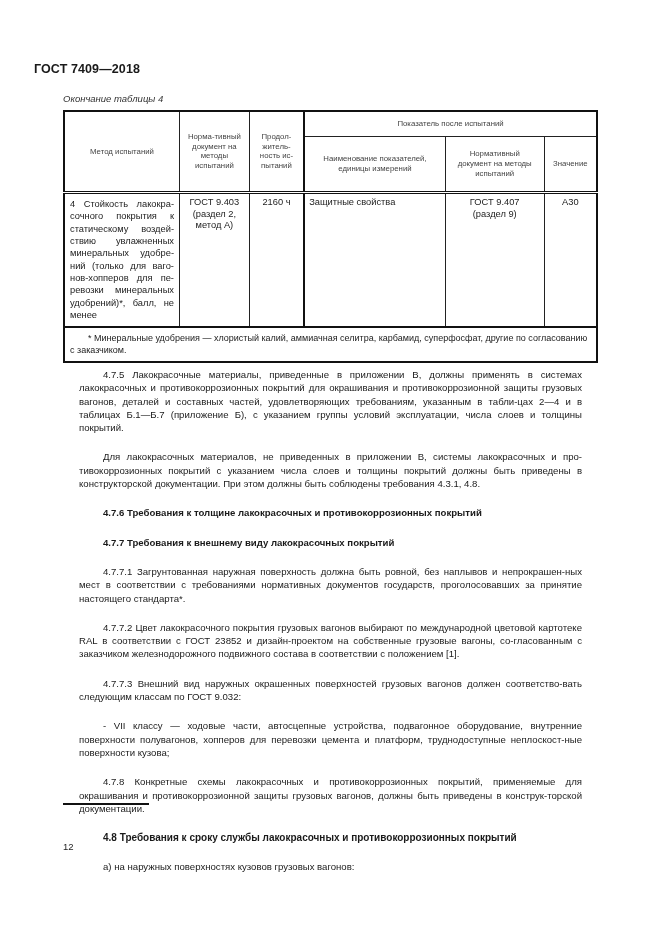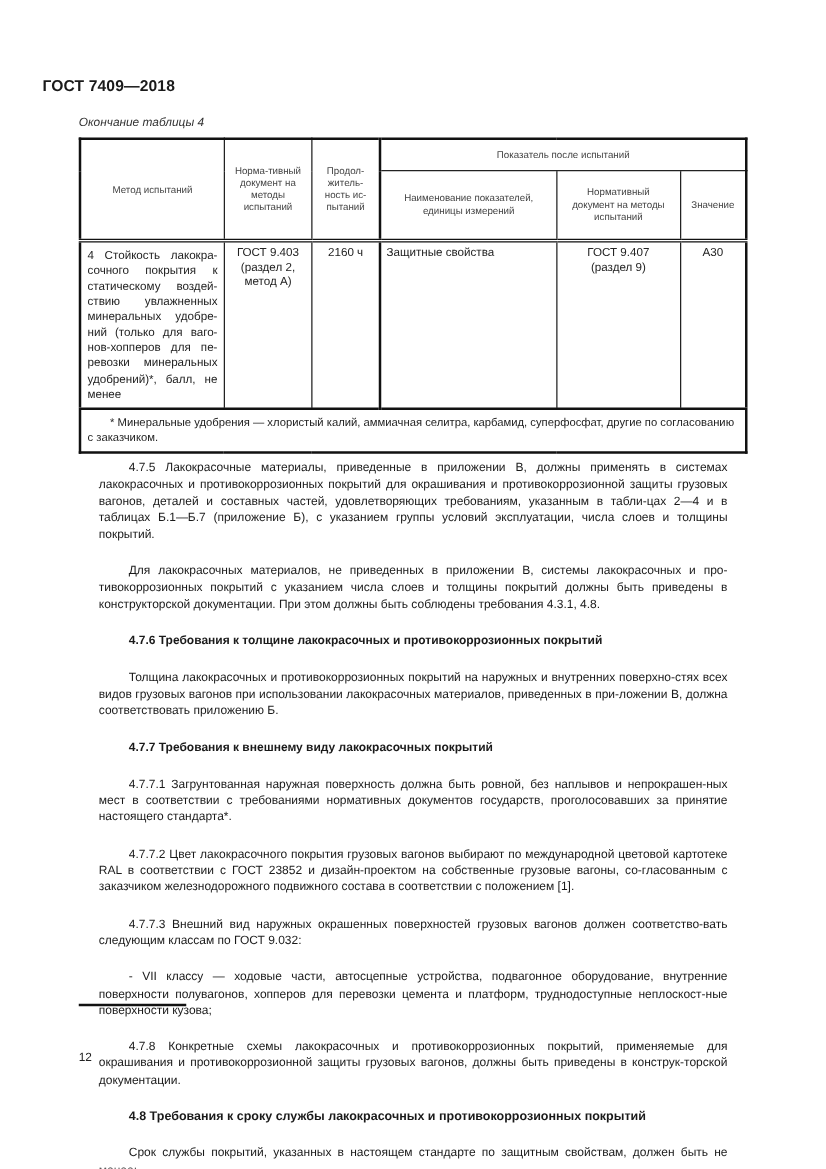--- a/index.html
+++ b/index.html
@@ -77,28 +77,26 @@
       <tr class="note">
         <td colspan="6"><span class="ind"></span><span>* Минеральные удобрения — хлористый калий, аммиачная селитра, карбамид, суперфосфат, другие по согласованию с заказчиком.</span></td>
       </tr>
     </tbody>
   </table>
 
   <div class="body-text">
     <p>4.7.5 Лакокрасочные материалы, приведенные в приложении В, должны применять в системах лакокрасочных и противокоррозионных покрытий для окрашивания и противокоррозионной защиты грузовых вагонов, деталей и составных частей, удовлетворяющих требованиям, указанным в табли-цах 2—4 и в таблицах Б.1—Б.7 (приложение Б), с указанием группы условий эксплуатации, числа слоев и толщины покрытий.</p>
     <p>Для лакокрасочных материалов, не приведенных в приложении В, системы лакокрасочных и про-тивокоррозионных покрытий с указанием числа слоев и толщины покрытий должны быть приведены в конструкторской документации. При этом должны быть соблюдены требования 4.3.1, 4.8.</p>
     <p class="bold">4.7.6 Требования к толщине лакокрасочных и противокоррозионных покрытий</p>
-    <p>Толщина лакокрасочных и противокоррозионных покрытий на наружных и внутренних поверхно-стях всех видов грузовых вагонов при использовании лакокрасочных материалов, приведенных в при-ложении В, должна соответствовать приложению Б.</p>
     <p class="bold">4.7.7 Требования к внешнему виду лакокрасочных покрытий</p>
     <p>4.7.7.1 Загрунтованная наружная поверхность должна быть ровной, без наплывов и непрокрашен-ных мест в соответствии с требованиями нормативных документов государств, проголосовавших за принятие настоящего стандарта*.</p>
     <p>4.7.7.2 Цвет лакокрасочного покрытия грузовых вагонов выбирают по международной цветовой картотеке RAL в соответствии с ГОСТ 23852 и дизайн-проектом на собственные грузовые вагоны, со-гласованным с заказчиком железнодорожного подвижного состава в соответствии с положением [1].</p>
     <p>4.7.7.3 Внешний вид наружных окрашенных поверхностей грузовых вагонов должен соответство-вать следующим классам по ГОСТ 9.032:</p>
     <p>- VII классу — ходовые части, автосцепные устройства, подвагонное оборудование, внутренние поверхности полувагонов, хопперов для перевозки цемента и платформ, труднодоступные неплоскост-ные поверхности кузова;</p>
     <p>4.7.8 Конкретные схемы лакокрасочных и противокоррозионных покрытий, применяемые для окрашивания и противокоррозионной защиты грузовых вагонов, должны быть приведены в конструк-торской документации.</p>
     <p class="section">4.8 Требования к сроку службы лакокрасочных и противокоррозионных покрытий</p>
-    <p>Срок службы покрытий, указанных в настоящем стандарте по защитным свойствам, должен быть не менее:</p>
     <p>а) на наружных поверхностях кузовов грузовых вагонов:</p>
   </div>
 
   <div class="fn-rule"></div>
 
   <div class="page-num">12</div>
 </div>
 
 </body></html>

